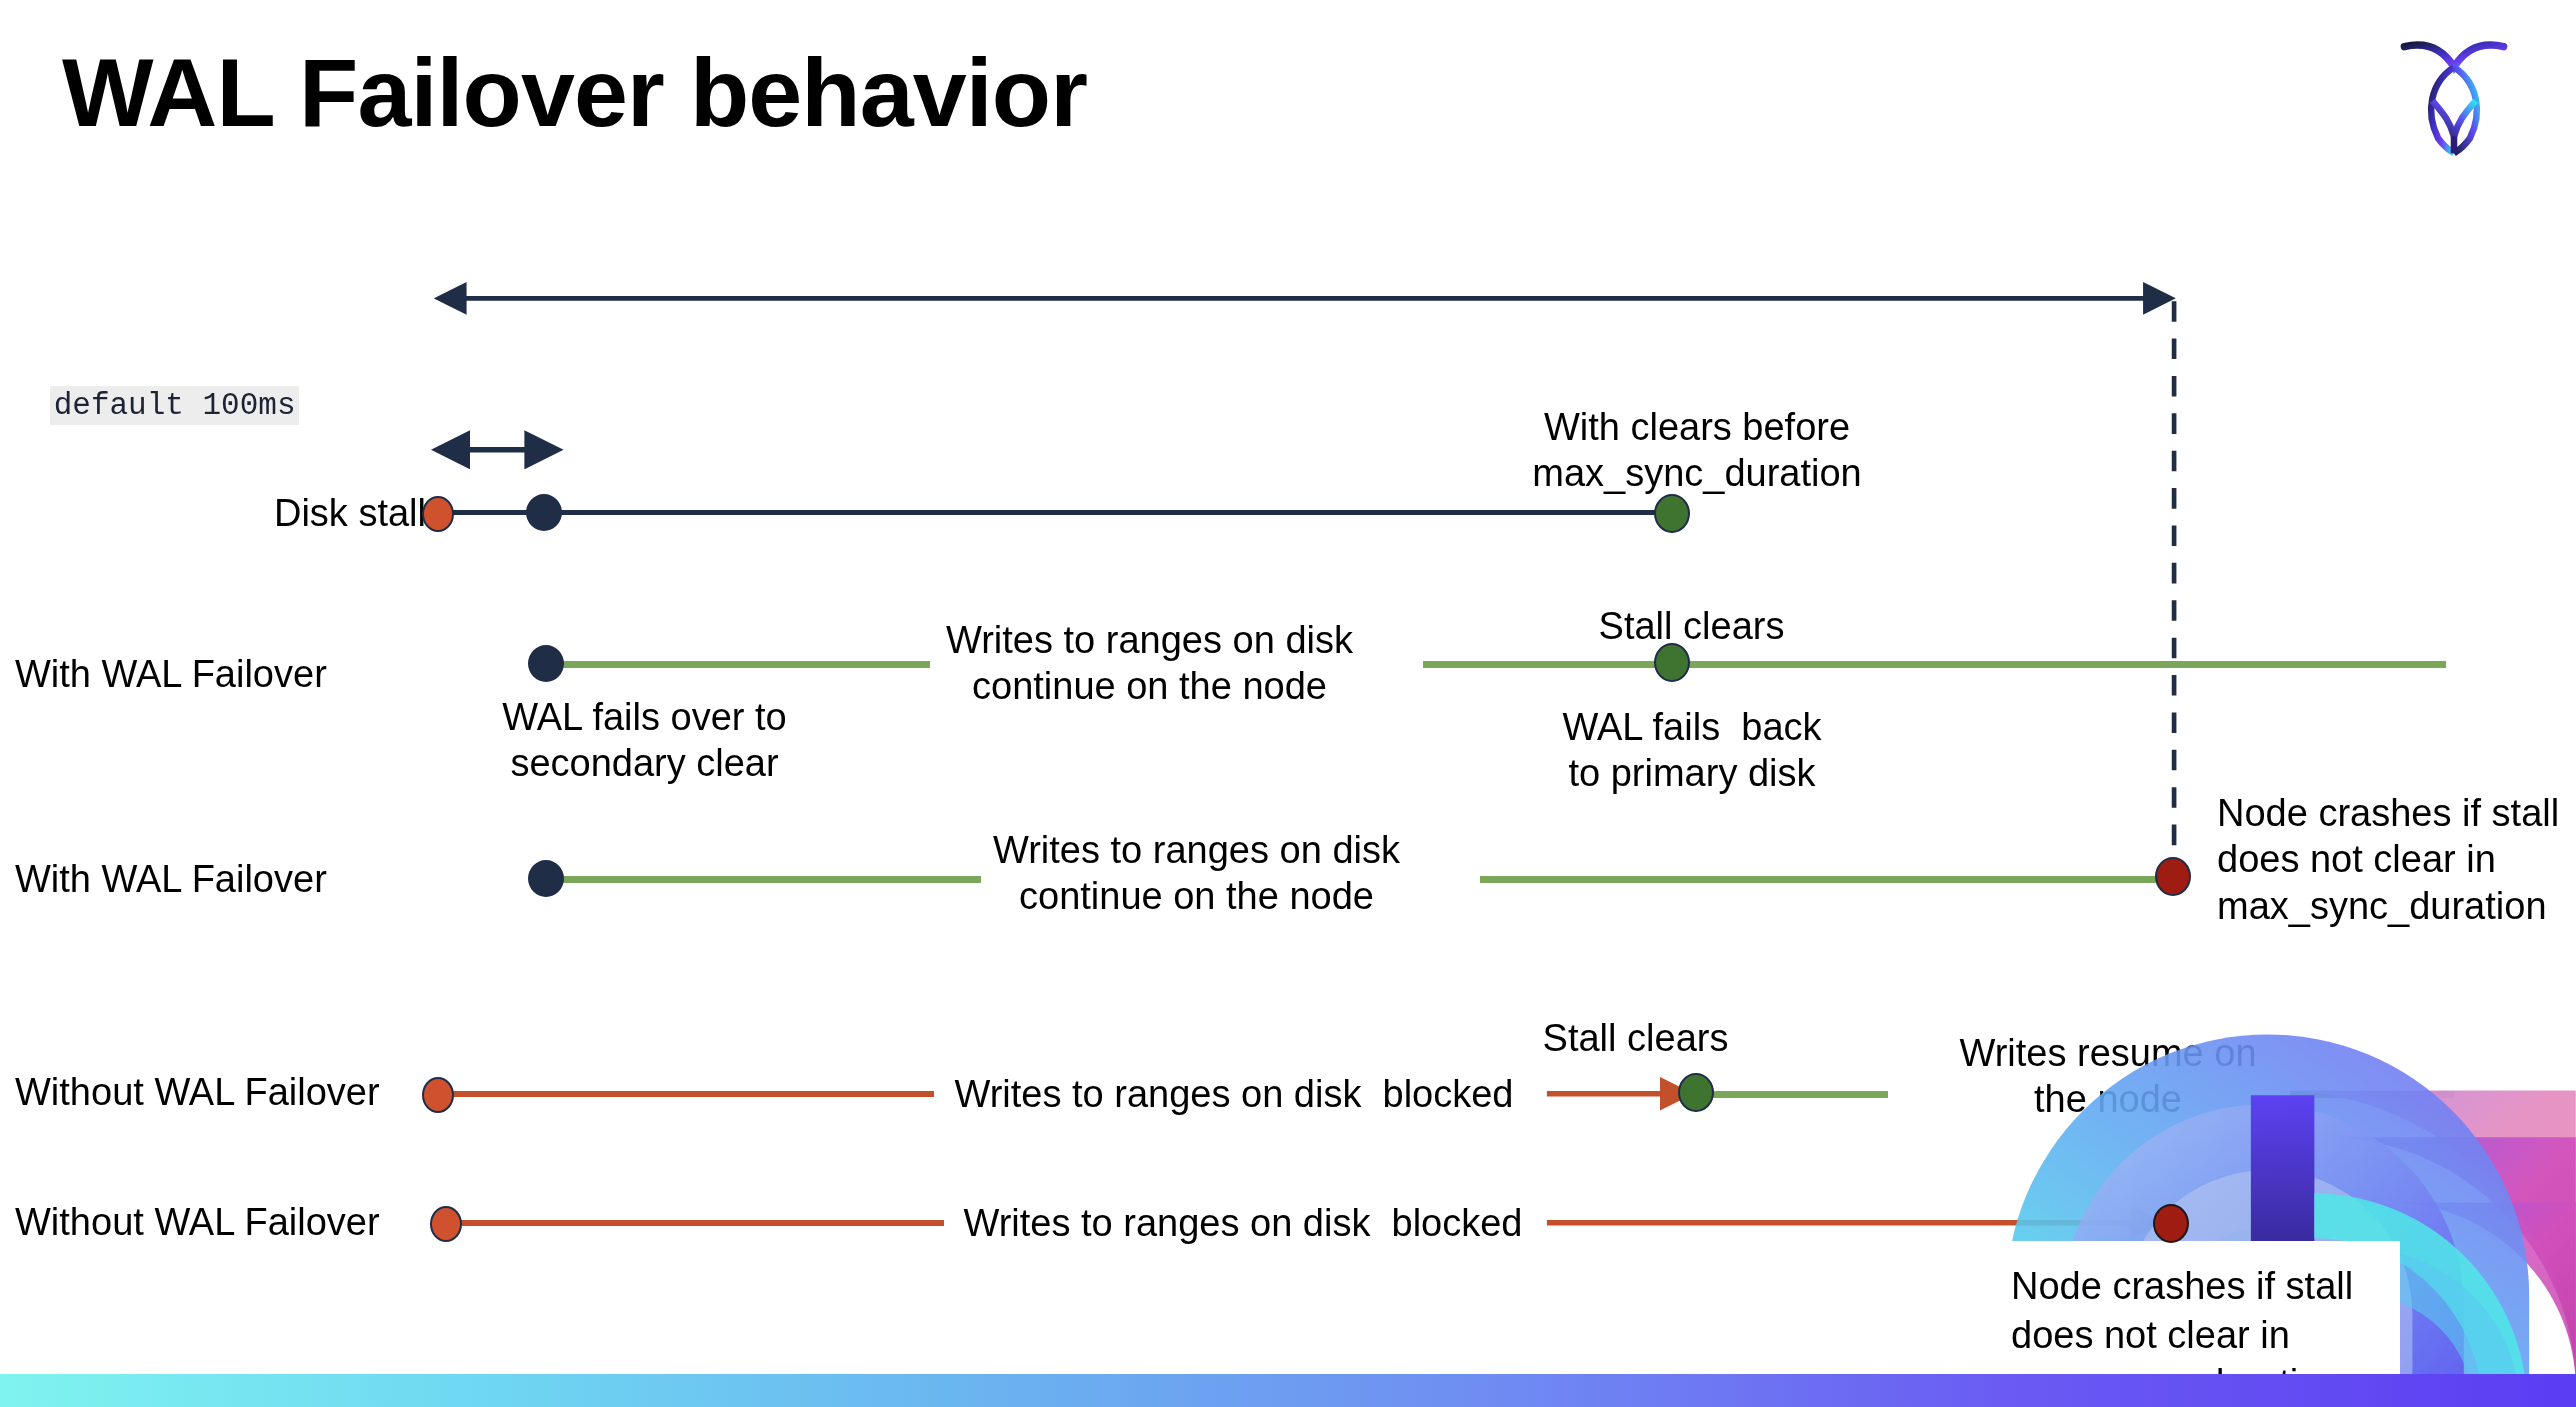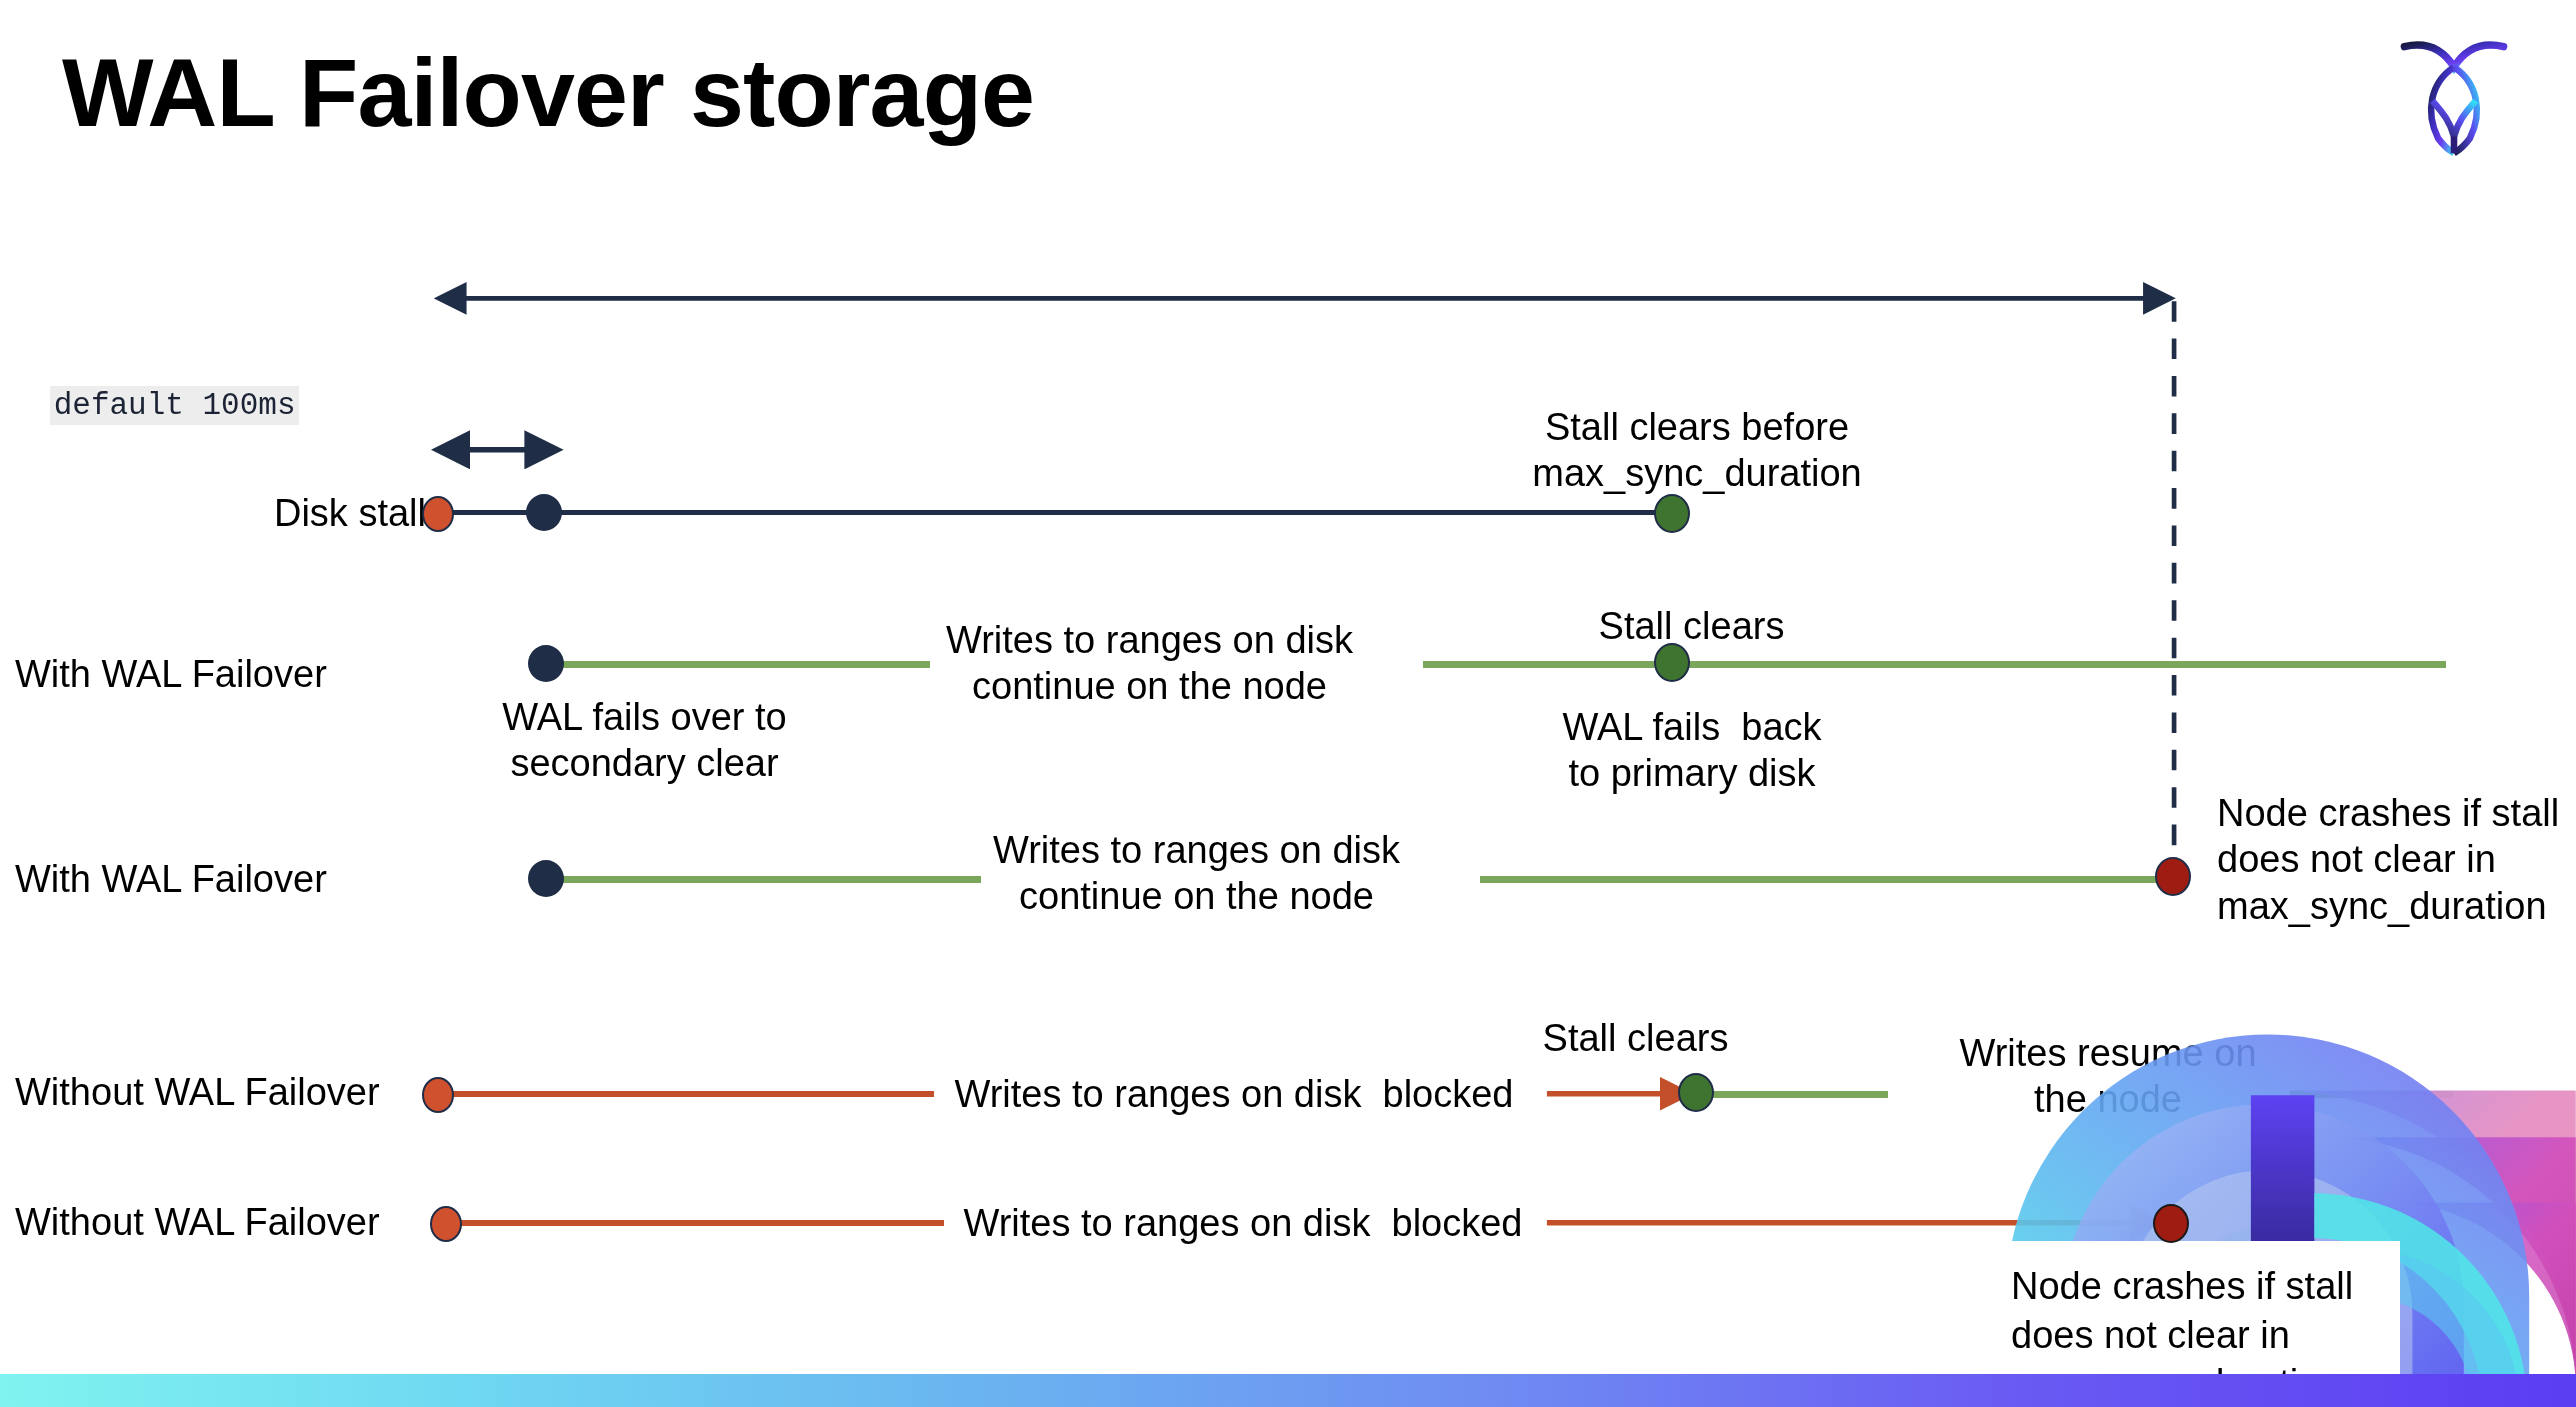--- a/index.html
+++ b/index.html
@@ -138,21 +138,21 @@
     line-height: 1.28;
     color: #000;
     white-space: pre;
   }
 </style>
 </head>
 <body>
 
 <div id="slide">
 
-  <div class="title">WAL Failover storage</div>
+  <div class="title">WAL Failover behavior</div>
 
   <div class="logo">
     <svg viewBox="0 0 130 140" width="122" height="131" xmlns="http://www.w3.org/2000/svg">
       <defs>
         <linearGradient id="lg1" x1="0" y1="0" x2="1" y2="1">
           <stop offset="0%" stop-color="#171a42"></stop>
           <stop offset="35%" stop-color="#3a2fb8"></stop>
           <stop offset="65%" stop-color="#6a3df0"></stop>
           <stop offset="100%" stop-color="#3de0f0"></stop>
         </linearGradient>
@@ -200,21 +200,21 @@
   </svg>
 
   <div class="label" style="left:221px; top:490px; width:224px; text-align:right;">Disk stalls</div>
 
   <div class="line navy" style="left:439px; top:510px; width:1234px;"></div>
 
   <div class="dot orange" style="left:422px; top:496px; width:32px; height:36px;"></div>
   <div class="dot navy" style="left:526px; top:494px; width:36px; height:37px;"></div>
   <div class="dot green" style="left:1654px; top:494px; width:36px; height:39px;"></div>
 
-  <div class="label center" style="left:1524px; top:404px; width:346px;">Stall clears before
+  <div class="label center" style="left:1524px; top:404px; width:346px;">With clears before
 max_sync_duration</div>
 
   <div class="label" style="left:15px; top:651px; width:430px; text-align:left;">With WAL Failover</div>
 
   <div class="line green" style="left:556px; top:661px; width:374px;"></div>
   <div class="line green" style="left:1423px; top:661px; width:1023px;"></div>
 
   <div class="dot navy" style="left:528px; top:645px; width:36px; height:37px;"></div>
   <div class="dot green" style="left:1654px; top:643px; width:36px; height:39px;"></div>
 

